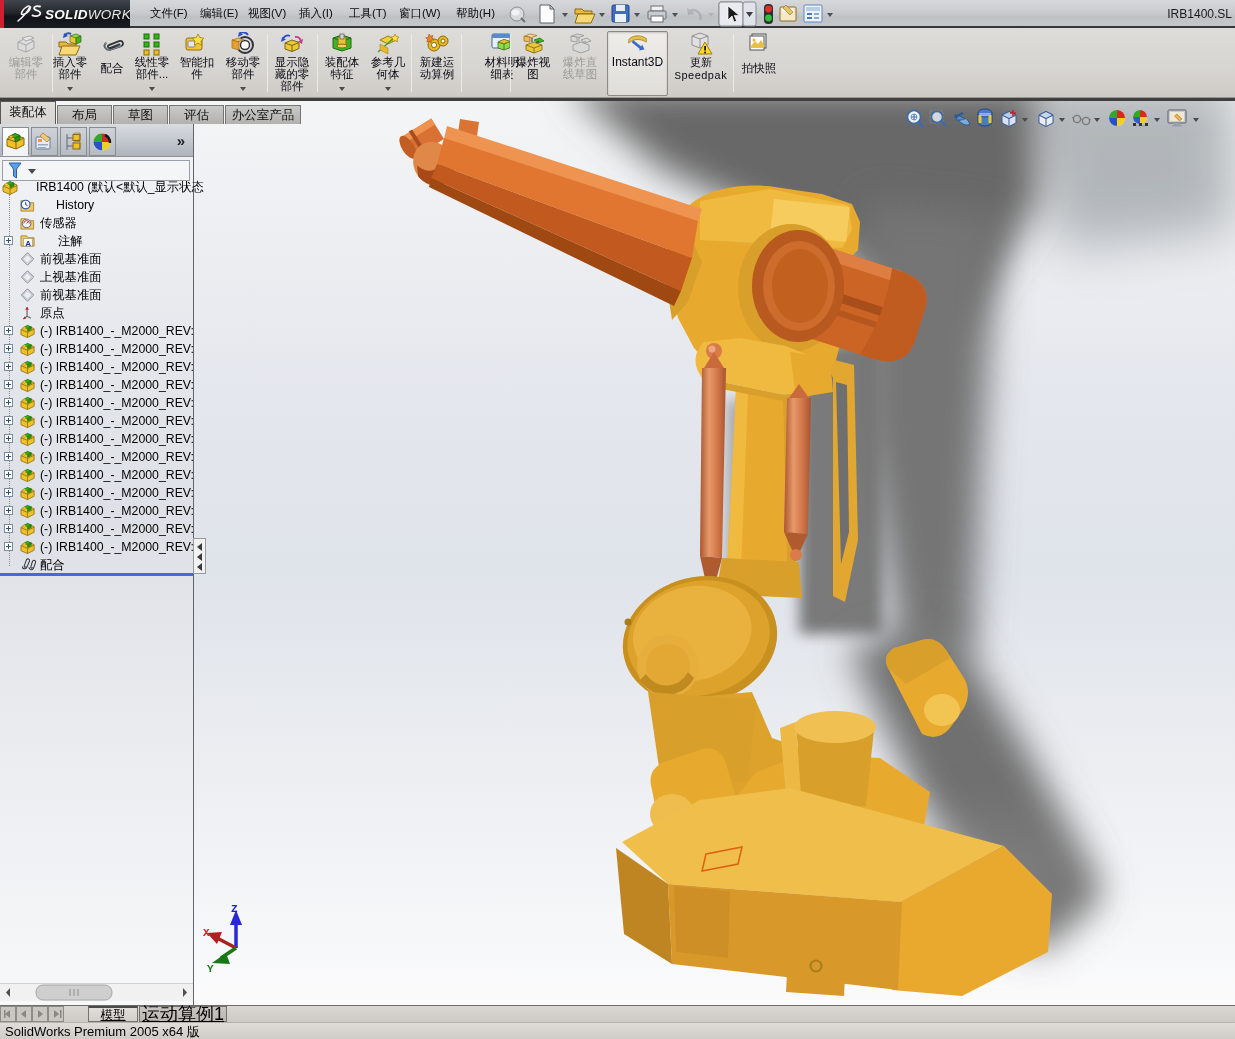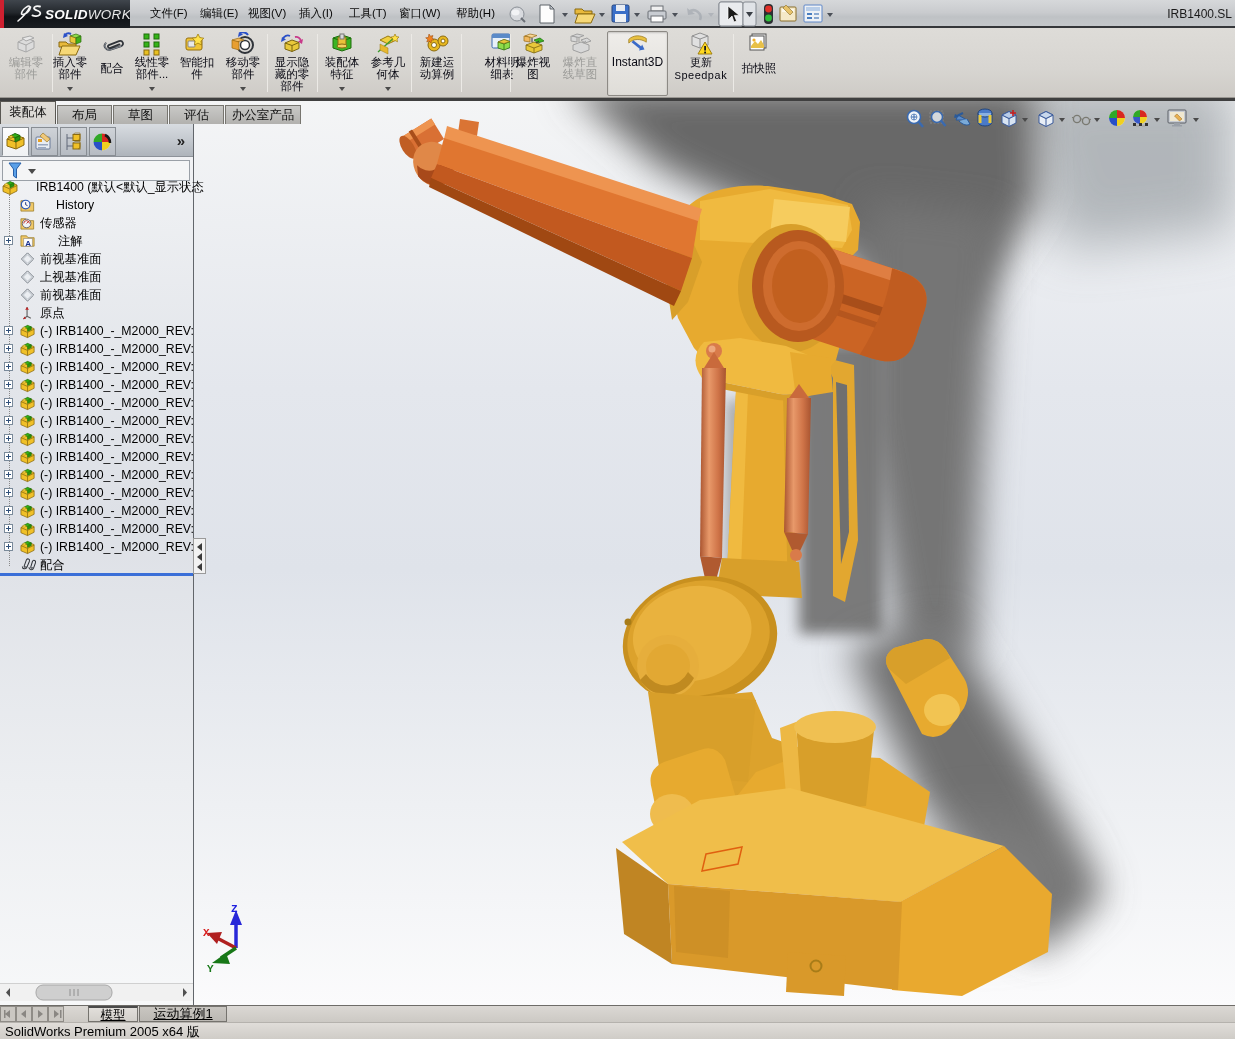--- a/index.html
+++ b/index.html
@@ -836,15 +836,15 @@
         <rect x="48.5" y="0.5" width="15" height="15"></rect>
     </g>
     <g fill="#8a8783">
       <path d="M5 8 l5-4 v8 z M4 4 h1.5 v8 h-1.5 z"></path>
       <path d="M21 8 l5-4 v8 z"></path>
       <path d="M38 4 l5 4 -5 4 z"></path>
       <path d="M54 4 l5 4 -5 4 z M60 4 h1.5 v8 h-1.5 z"></path>
     </g>
   </svg>
   <div style="position:absolute;left:88px;top:0;width:50px;height:16px;background:linear-gradient(180deg,#e2dfdb,#d2cfca);border:1px solid #75736e;border-top:2px solid #4a4a4a;text-align:center;font-size:12.5px;line-height:14px;"><span style="text-decoration:underline;">模型</span></div>
-  <div style="position:absolute;left:139px;top:0;width:88px;height:16px;background:linear-gradient(180deg,#c9c6c1,#bbb8b3);border:1px solid #75736e;text-align:center;font-size:13px;line-height:14px;"><span style="text-decoration:underline;">运动算例1</span></div>
+  <div style="position:absolute;left:139px;top:0;width:88px;height:16px;background:linear-gradient(180deg,#c9c6c1,#bbb8b3);border:1px solid #75736e;text-align:center;font-size:18px;line-height:14px;"><span style="text-decoration:underline;">运动算例1</span></div>
 </div>
 <div id="statusbar">SolidWorks Premium 2005 x64 版</div>
 
 </body></html>

